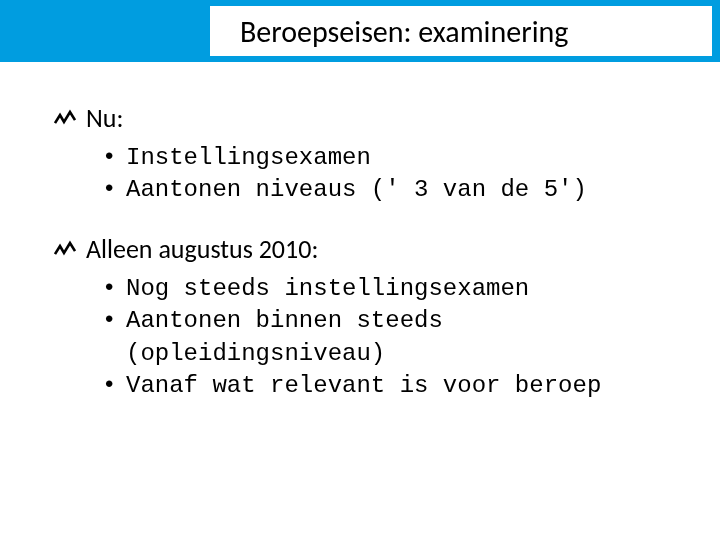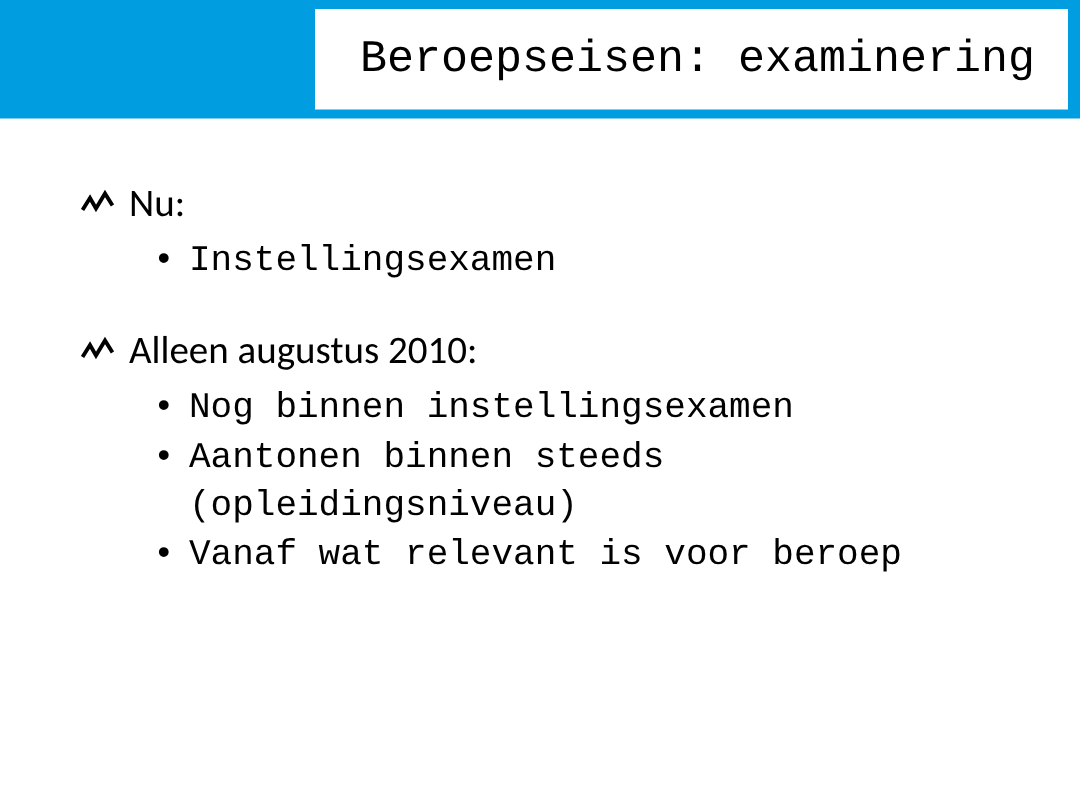--- a/index.html
+++ b/index.html
@@ -7,23 +7,22 @@
     padding: 0;
     width: 720px;
     height: 540px;
     background: #ffffff;
     font-family: Calibri, "Segoe UI", Arial, sans-serif;
     color: #000;
     overflow: hidden;
   }
   .header-bar {
     position: relative;
-    height: 79px;
+    height: 62px;
     background: #009de0;
-    font-family: Liberation Mono, monospace;
   }
   .title-box {
     position: absolute;
     left: 210px;
     top: 6px;
     right: 8px;
     bottom: 6px;
     background: #ffffff;
     display: flex;
     align-items: center;
@@ -85,27 +84,28 @@
 <div class="content">
 
   <div class="section-heading">
     <svg class="heading-icon" viewBox="0 0 22 18">
       <path d="M1 14 L6 6 L10 13 L16 3 L21 11" fill="none" stroke="#000" stroke-width="2.6" stroke-linejoin="miter" stroke-linecap="butt"></path>
     </svg>
     <span>Nu:</span>
   </div>
   <ul class="sub-list">
     <li>Instellingsexamen</li>
+    <li>Aantonen niveaus (' 3 van de 5')</li>
   </ul>
 
   <div class="section-heading">
     <svg class="heading-icon" viewBox="0 0 22 18">
       <path d="M1 14 L6 6 L10 13 L16 3 L21 11" fill="none" stroke="#000" stroke-width="2.6" stroke-linejoin="miter" stroke-linecap="butt"></path>
     </svg>
     <span>Alleen augustus 2010:</span>
   </div>
   <ul class="sub-list">
-    <li>Nog binnen instellingsexamen</li>
+    <li>Nog steeds instellingsexamen</li>
     <li>Aantonen binnen steeds (opleidingsniveau)</li>
     <li>Vanaf wat relevant is voor beroep</li>
   </ul>
 
 </div>
 
 </body></html>

